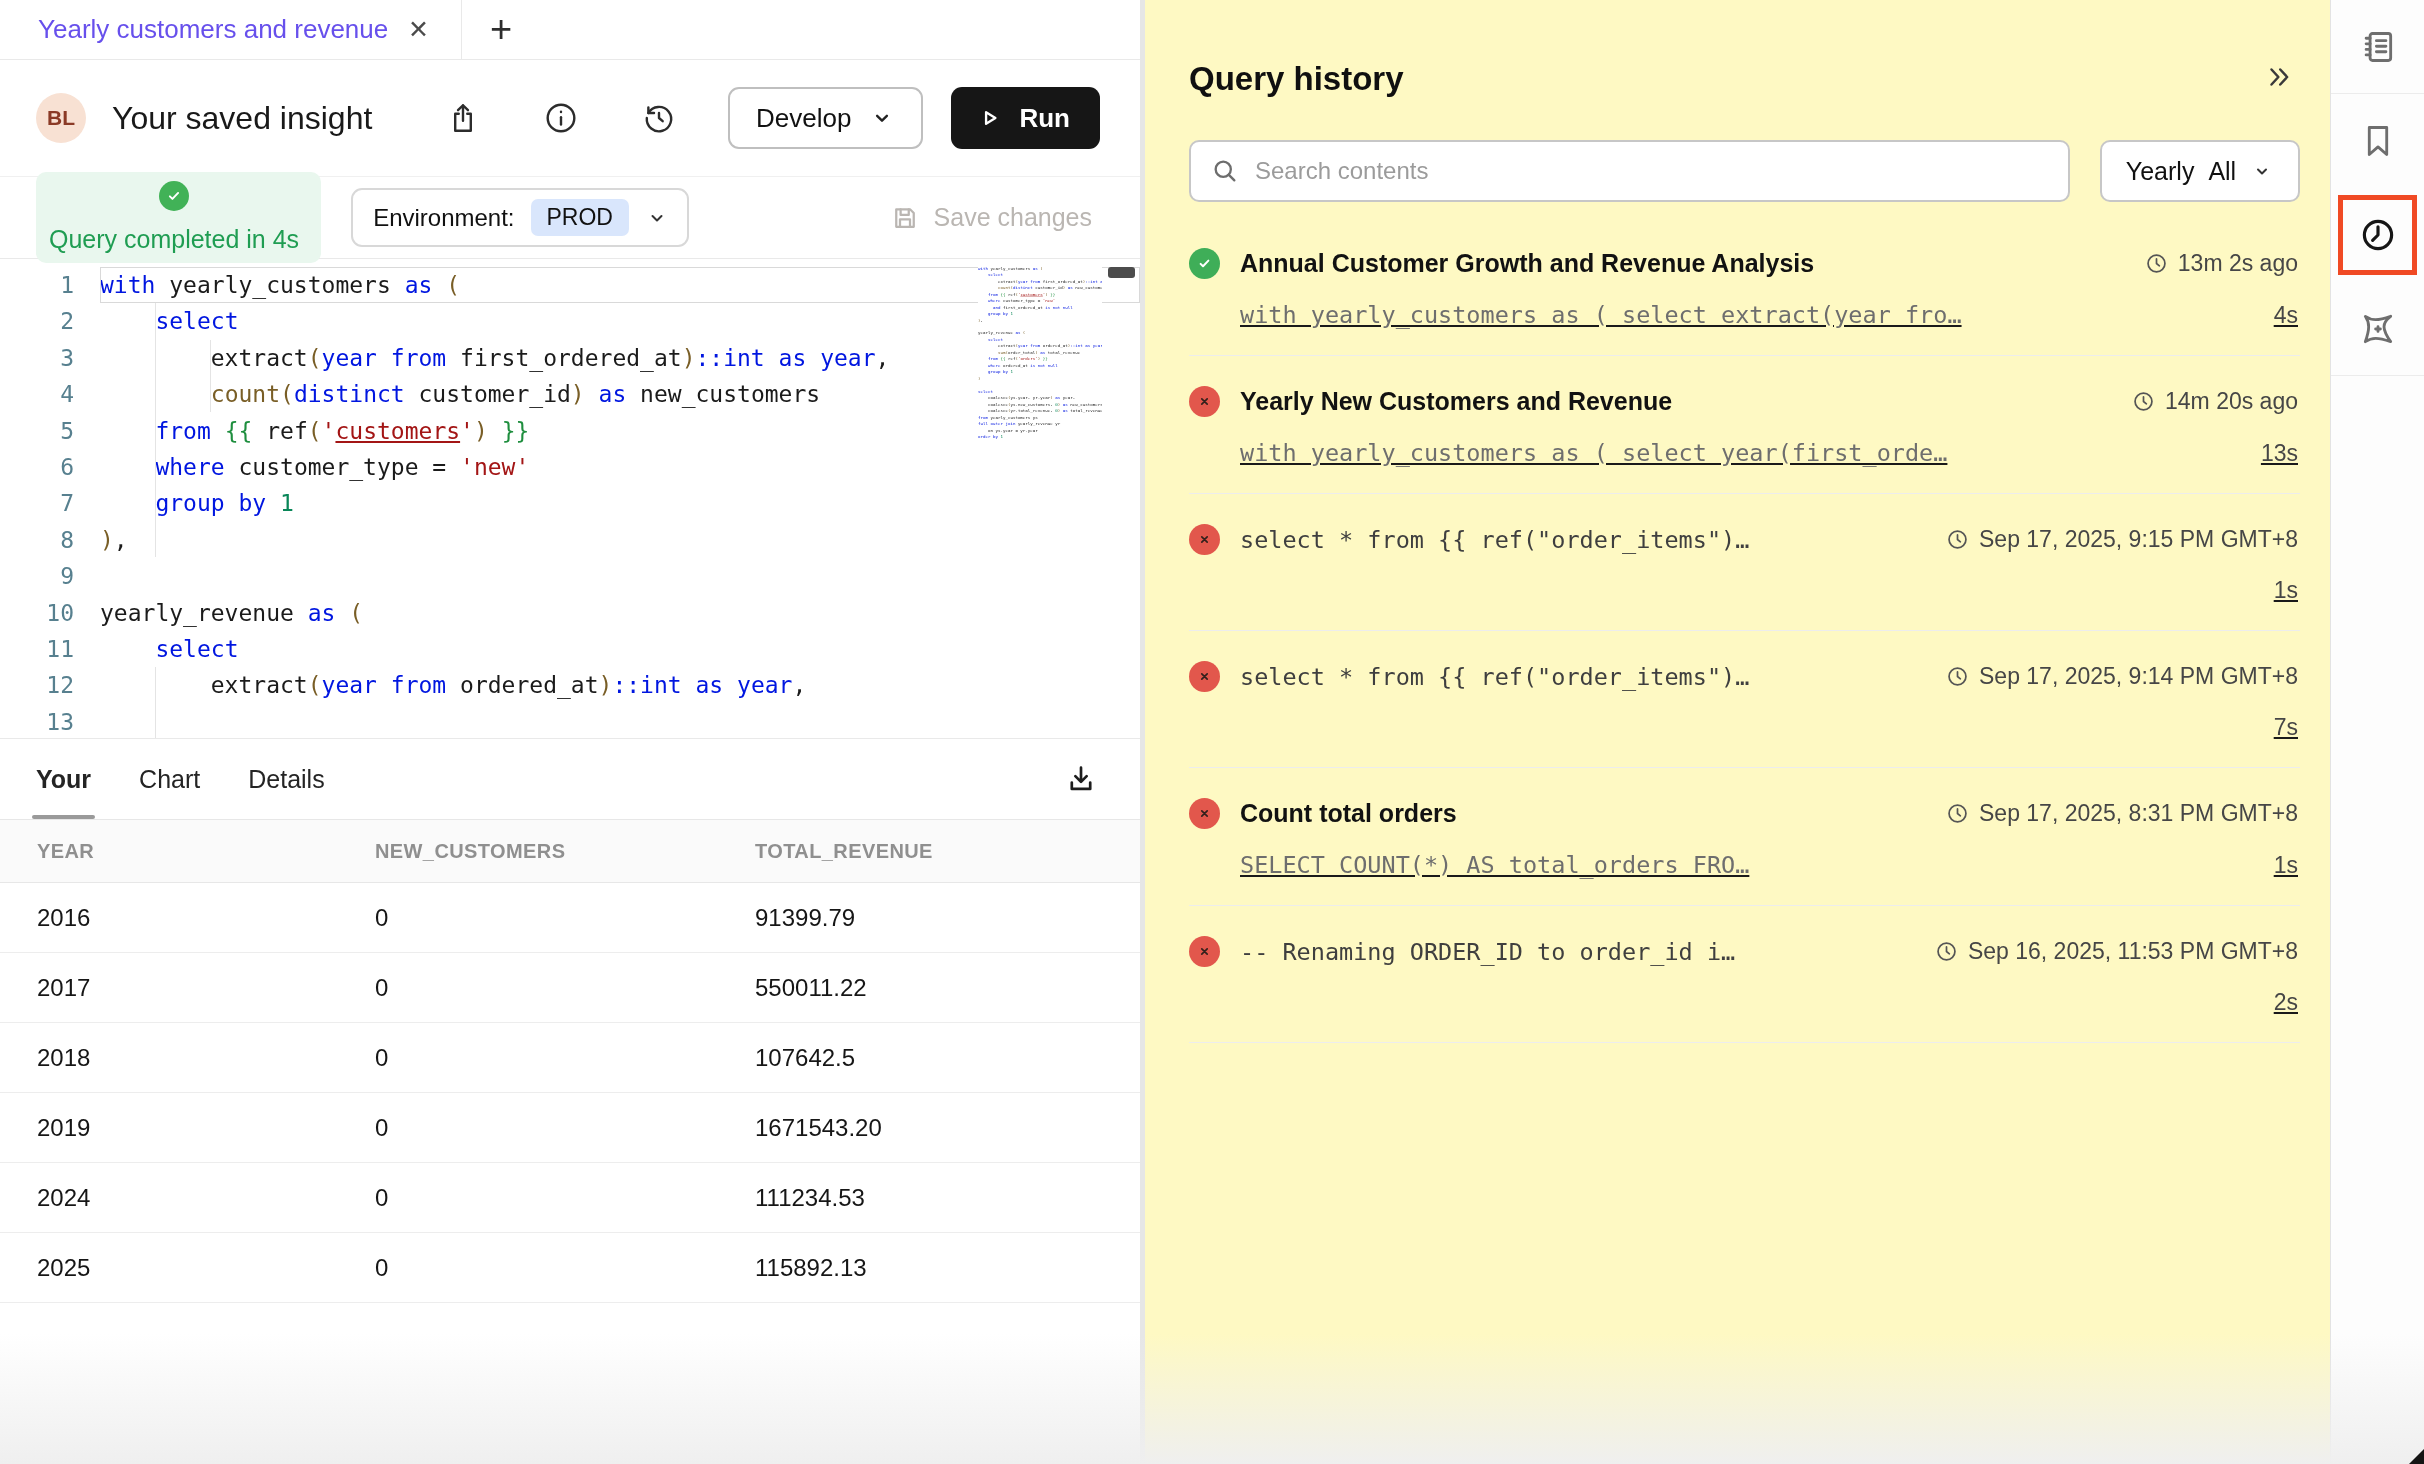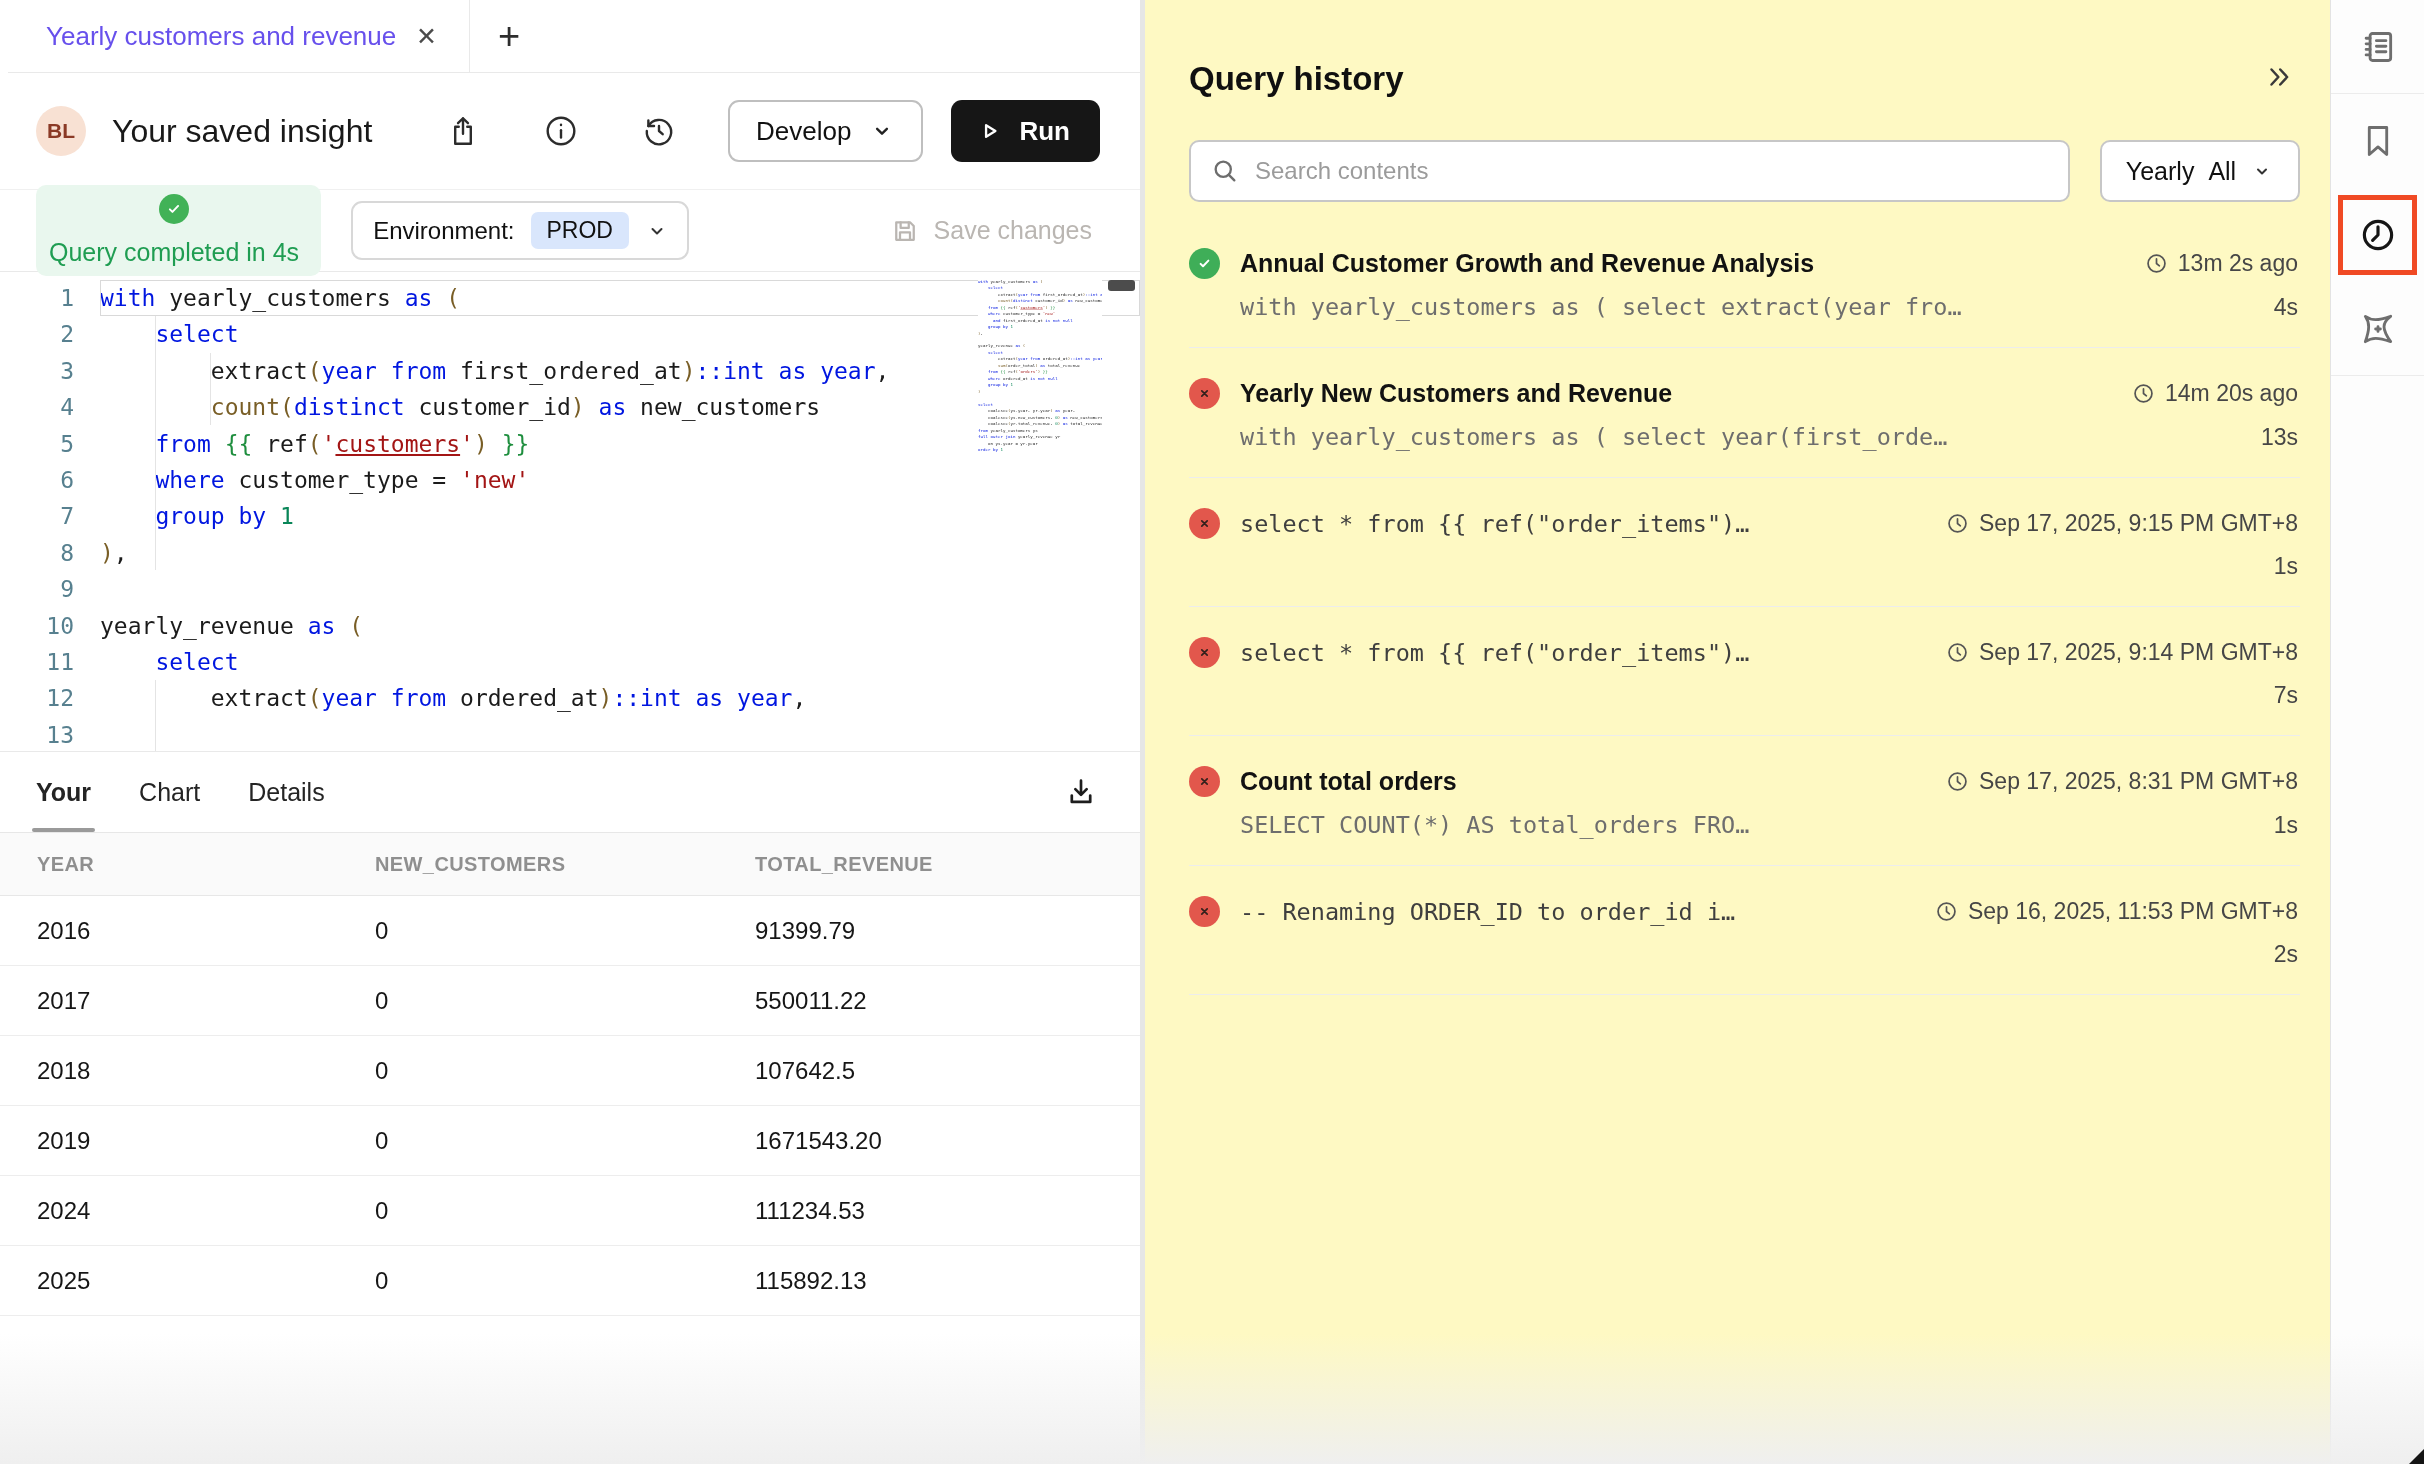--- a/index.html
+++ b/index.html
@@ -4,21 +4,21 @@
 <style>
   * { box-sizing: border-box; margin: 0; padding: 0; }
   html,body { width:2424px; height:1464px; overflow:hidden; background:#fff;
     font-family:"Liberation Sans", sans-serif; color:#1a1a1a; }
   .app { position:relative; display:flex; width:2424px; height:1464px; }
 
   
   .left { width:1140px; display:flex; flex-direction:column; background:#fff; }
   .vdivider { width:5px; background:#e6e6e6; }
 
-  .tabbar { height:73px; border-bottom:1px solid #e9e9e9; display:flex; align-items:stretch; flex:0 0 auto;margin-left:8px; }
+  .tabbar { height:60px; border-bottom:1px solid #e9e9e9; display:flex; align-items:stretch; flex:0 0 auto; }
   .tab { width:462px; display:flex; align-items:center; padding:0 26px 0 38px; border-right:1px solid #e9e9e9; cursor:pointer; }
   .tab-title { color:#6750ec; font-size:26px; flex:1; white-space:nowrap; }
   .tab-close { color:#4b4b4b; font-size:25px; padding:2px 6px; }
   .newtab { width:78px; display:flex; align-items:center; justify-content:center; color:#2d2d2d; font-size:38px; font-weight:300; cursor:pointer; }
 
   .toolbar { height:117px; flex:0 0 auto; display:flex; align-items:center; padding:0 40px 0 36px; border-bottom:1px solid #f0f0f0; }
   .avatar { width:50px; height:50px; border-radius:50%; background:#f8e1d3; color:#8b3a26; font-weight:700; font-size:21px; display:flex; align-items:center; justify-content:center; flex:0 0 auto; }
   .subtitle { margin-left:26px; font-size:32px; color:#191919; }
   .tb-spacer { flex:1; }
   .icon-btn { width:46px; height:46px; display:flex; align-items:center; justify-content:center; margin-left:52px; cursor:pointer; }
@@ -83,21 +83,21 @@
   .qh-status { width:31px; height:31px; border-radius:50%; display:flex; align-items:center; justify-content:center; flex:0 0 auto; }
   .qh-status.success { background:#3fae58; }
   .qh-status.error { background:#e2574c; }
   .qh-status svg { width:17px; height:17px; fill:none; stroke-linecap:round; stroke-linejoin:round; }
   .qh-status.success svg { stroke:#fff; stroke-width:2.8; }
   .qh-status.error svg { stroke:#33201c; stroke-width:2.4; }
   .qh-name { font-size:25px; font-weight:600; color:#121212; white-space:nowrap; overflow:hidden; }
   .qh-name.mono { font-family:"DejaVu Sans Mono", monospace; font-weight:400; font-size:23.5px; color:#3f3f3f; }
   .qh-time { margin-left:auto; padding-left:20px; display:flex; align-items:center; gap:10px; font-size:23px; color:#464646; white-space:nowrap; }
   .qh-time svg { width:23px; height:23px; stroke:#555; fill:none; stroke-width:1.8; stroke-linecap:round; stroke-linejoin:round; flex:0 0 auto; }
-  .qh-row2 { display:flex; align-items:baseline; margin-top:14px; padding-left:51px; }
+  .qh-row2 { display:flex; align-items:baseline; margin-top:22px; padding-left:51px;text-decoration:underline; }
   .qh-snippet { font-family:"DejaVu Sans Mono", monospace; font-size:23.5px; color:#6e6e6e; white-space:nowrap; overflow:hidden; flex:1; }
   .qh-dur { margin-left:auto; padding-left:20px; font-size:23px; color:#464646; }
 
   
   .rail { width:94px; flex:0 0 auto; border-left:1px solid #e3e3e3; background:#fdfdfd; display:flex; flex-direction:column; }
   .rail-item { height:94px; position:relative; display:flex; align-items:center; justify-content:center; cursor:pointer; }
   .rail-item svg { width:38px; height:38px; stroke:#6e6e6e; fill:none; stroke-width:1.8; stroke-linecap:round; stroke-linejoin:round; }
   .rail-item.active svg { stroke:#161616; stroke-width:2; }
   .rail-item.divider-after { border-bottom:1px solid #ececec; }
   .active-box { position:absolute; inset:7px 7px; border:5px solid #f04a24; pointer-events:none; }

